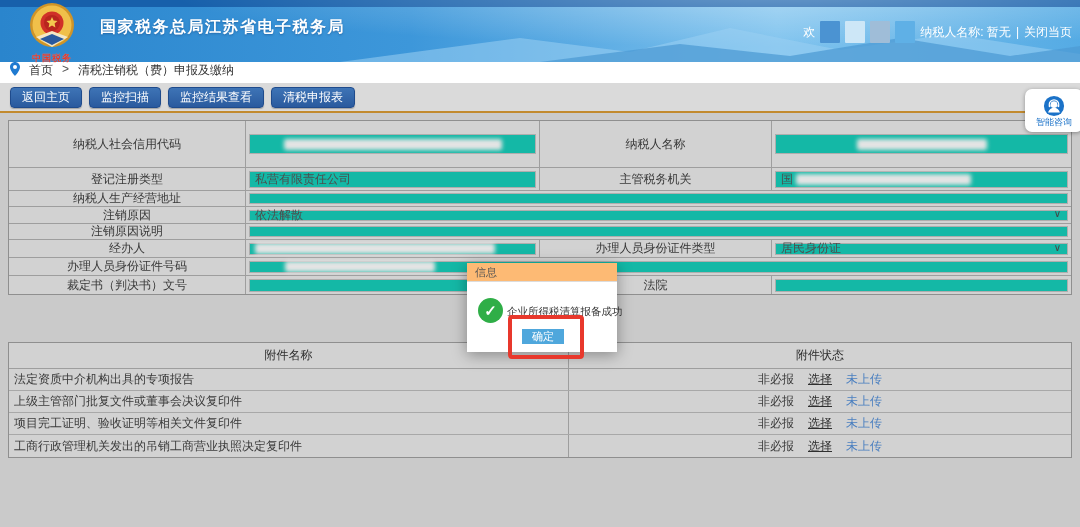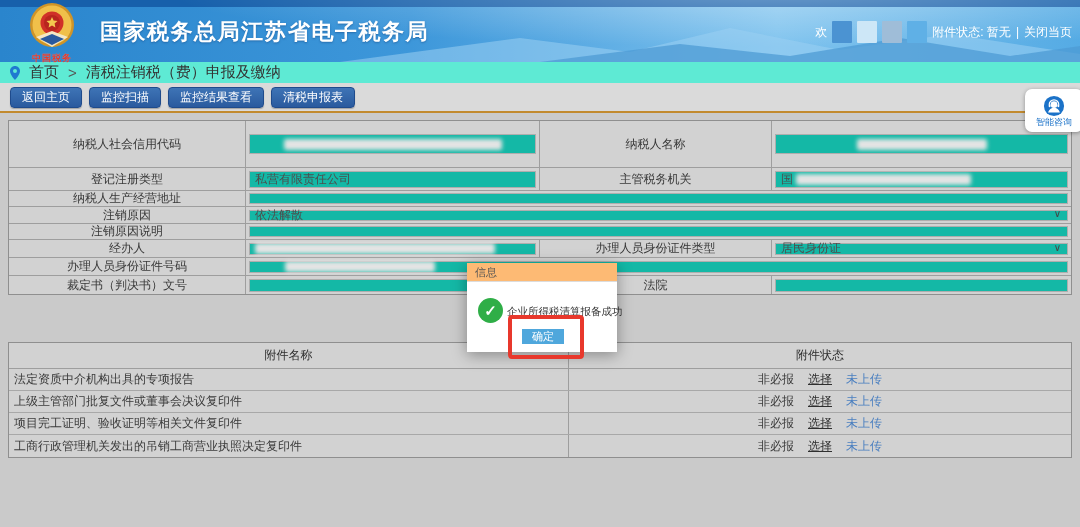--- a/index.html
+++ b/index.html
@@ -11,31 +11,31 @@
   .hdr{position:absolute;top:0;left:0;width:1080px;height:62px;
     background:linear-gradient(90deg,#2a85cd 0%,#3d97da 38%,#7fc3ee 72%,#55abe4 100%);}
   .hdr::before{content:"";position:absolute;top:0;left:0;right:0;height:7px;background:#1760ab;}
   .hdr::after{content:"";position:absolute;inset:0;
     background:radial-gradient(ellipse at 72% -10%, rgba(255,255,255,.35), transparent 55%);}
   .mountains{position:absolute;bottom:0;left:0;width:1080px;height:40px;z-index:1;}
   .logo{position:absolute;left:13px;top:2px;width:78px;height:60px;z-index:3;text-align:center;}
   .logo-cap{font-size:9px;font-weight:bold;color:#e23c2e;letter-spacing:1px;margin-top:-2px;
     text-shadow:0 0 1px rgba(255,255,255,.4);}
   .site-title{position:absolute;left:100px;top:17px;margin:0;z-index:3;
-    font-size:22px;font-weight:bold;color:#fff;letter-spacing:1.5px;
+    font-size:16px;font-weight:bold;color:#fff;letter-spacing:1.5px;
     text-shadow:0 1px 2px rgba(20,70,130,.5);}
   .hdr-right{position:absolute;right:8px;top:21px;z-index:3;display:flex;align-items:center;
     gap:5px;color:#fff;font-size:12px;white-space:nowrap;}
   .redact-chip{display:inline-block;width:20px;height:22px;border-radius:1px;}
   .rc1{background:#4b93d2;}.rc2{background:#cde7f7;}.rc3{background:#9fbdd8;}.rc4{background:#5fb0e6;}
   .hdr-link{color:#fff;text-decoration:none;cursor:pointer;}
 
   
-  .crumb{position:absolute;top:62px;left:0;width:1080px;height:21px;background:#5eead4;
-    display:flex;align-items:center;gap:9px;padding-left:10px;font-size:15px;color:#555;z-index:2;}
+  .crumb{position:absolute;top:62px;left:0;width:1080px;height:21px;background:#ffffff;
+    display:flex;gap:9px;padding-left:10px;font-size:12px;color:#555;z-index:2;}
   .crumb-home{color:#333;cursor:pointer;}
   .crumb-cur{color:#333;}
 
   
   .toolbar{position:absolute;top:83px;left:0;width:1080px;height:30px;background:#dadada;
     border-bottom:2px solid #c28a2e;display:flex;align-items:center;gap:7px;padding-left:10px;z-index:2;}
   .tbtn{height:21px;padding:0 11px;border:1px solid #1f4b8c;border-radius:4px;
     background:linear-gradient(180deg,#3e74b6,#2a5a9e);color:#fff;font-size:12px;
     display:flex;align-items:center;cursor:pointer;box-shadow:0 1px 1px rgba(0,0,0,.25);}
 
@@ -119,21 +119,21 @@
       </svg>
       <div class="logo-cap">中国税务</div>
     </div>
     <h1 class="site-title">国家税务总局江苏省电子税务局</h1>
     <div class="hdr-right">
       <span>欢</span>
       <span class="redact-chip rc1"></span>
       <span class="redact-chip rc2"></span>
       <span class="redact-chip rc3"></span>
       <span class="redact-chip rc4"></span>
-      <span>附件状态: 暂无</span>
+      <span>纳税人名称: 暂无</span>
       <span>|</span>
       <span class="hdr-link">关闭当页</span>
     </div>
   </div>
 
   <div class="crumb">
     <svg width="10" height="14" viewBox="0 0 10 14">
       <path d="M5 0C2.2 0 0 2.2 0 5c0 3.7 5 9 5 9s5-5.3 5-9C10 2.2 7.8 0 5 0zm0 7a2 2 0 110-4 2 2 0 010 4z" fill="#1f7ad0"></path>
     </svg>
     <span class="crumb-home">首页</span>

